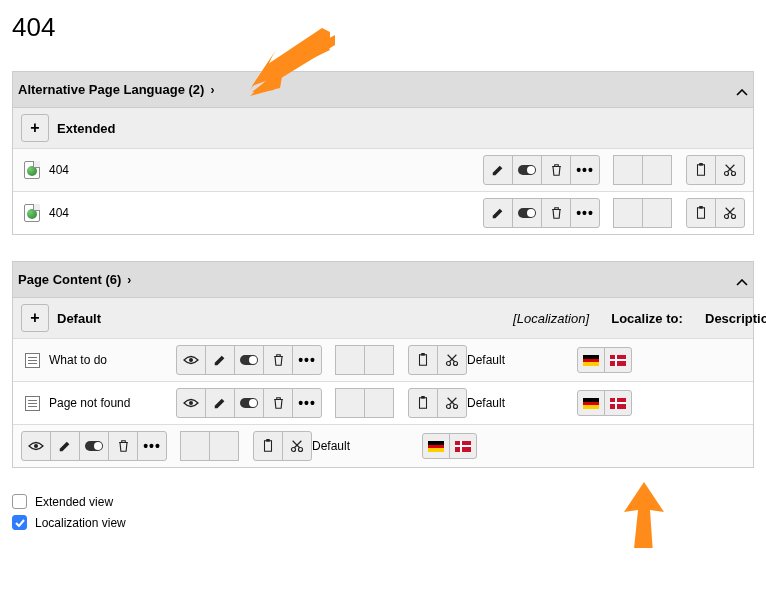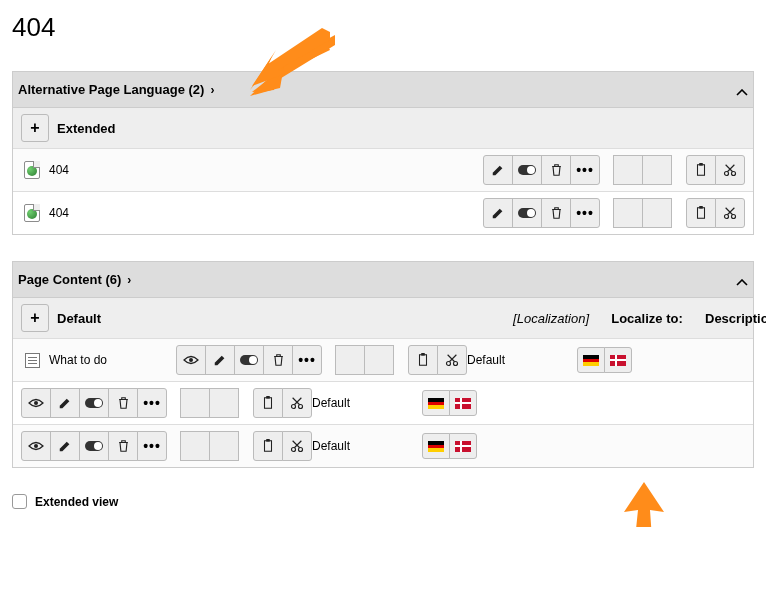--- a/index.html
+++ b/index.html
@@ -124,21 +124,21 @@
   }
   .flag-dk::before, .flag-dk::after {
     content:""; position:absolute; background:#fff;
   }
   .flag-dk::before { left:5px; top:0; width:2px; height:11px;}
   .flag-dk::after { left:0; top:4px; width:16px; height:2px;}
   
   svg { display:block; }
   
   .options { margin-top: 14px; }
-  .opt-row { display:flex; align-items:center; gap:8px; margin: 6px 0; font-size:12px;font-weight:bold;}
+  .opt-row { display:flex; align-items:center; gap:8px; margin: 6px 0; font-size:12px;}
   .cbox {
     width:15px; height:15px; border:1px solid #999; border-radius:3px;
     display:flex; align-items:center; justify-content:center;
     background:#fff;
   }
   .cbox.checked { background:#2f7dff; border-color:#2f7dff; }
   .cbox.checked svg { stroke:#fff; }
   
   .arrow { position:absolute; pointer-events:none; }
   .wrapper { position:relative; }
@@ -371,20 +371,26 @@
     <div class="col-flags">
       <span class="flag-btn">
             <span class="flag-de"></span>
           </span><span class="flag-btn">
             <span class="flag-dk"></span>
           </span>
     </div>
   </div>
 
   <div class="row p2-row">
+    <div class="col-title">
+      <div class="row-icon">
+            <div class="content-icon"></div>
+          </div>
+      <span>Page not found</span>
+    </div>
     <div class="col-actions">
       <div class="btn-group">
         <div class="btn">
               <svg width="16" height="10" viewBox="0 0 16 10">
                 <path d="M1 5 Q8 -2 15 5 Q8 12 1 5 Z" stroke="#222" fill="none" stroke-width="1.2"></path>
                 <circle cx="8" cy="5" r="2" fill="#222"></circle>
               </svg>
             </div>
         <div class="btn">
               <svg width="14" height="14" viewBox="0 0 16 16">
@@ -487,20 +493,28 @@
             <span class="flag-dk"></span>
           </span>
     </div>
   </div>
 </div>
 
 <div class="options">
   <div class="opt-row">
     <div class="cbox"></div>
     <span>Extended view</span>
+  </div>
+  <div class="opt-row">
+    <div class="cbox checked">
+          <svg width="10" height="8" viewBox="0 0 10 8">
+            <path d="M1 4 L4 7 L9 1" stroke-width="2" fill="none"></path>
+          </svg>
+        </div>
+    <span>Localization view</span>
   </div>
 </div>
 
 <svg class="arrow" style="left:238px; top:18px;" width="90" height="70" viewBox="0 0 90 70">
   <polygon points="0,60 18,38 22,48 80,20 74,8 18,36 22,26" fill="#ff8c1a"></polygon>
   <polygon points="2,62 30,40 24,60" fill="#ff8c1a"></polygon>
   <path d="M85 5 L20 40 L28 50 L85 15 Z" fill="#ff8c1a"></path>
   <polygon points="4,64 34,36 30,58" fill="#ff8c1a"></polygon>
   <polygon points="0,66 36,32 22,60" fill="#ff8c1a"></polygon>
 </svg>

